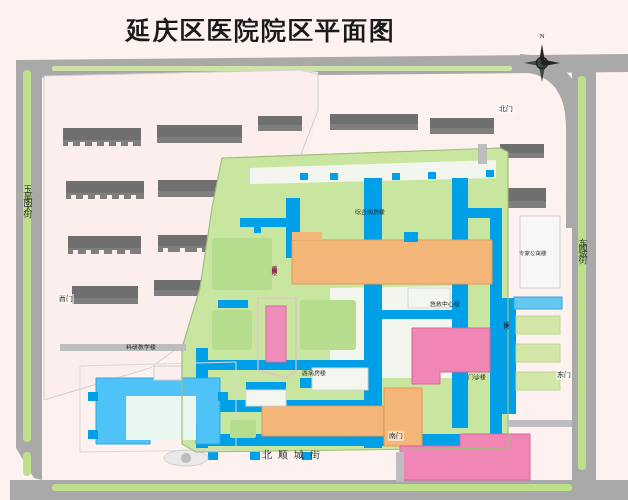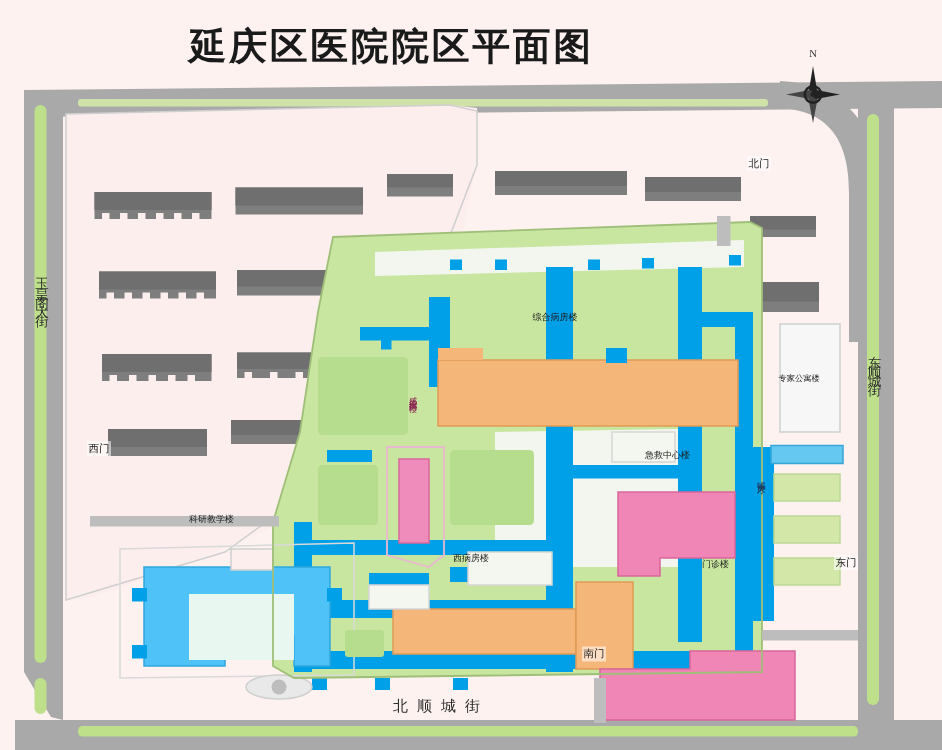--- a/index.html
+++ b/index.html
@@ -309,21 +309,21 @@
       <polygon points="5,31 21,28 25,31 21,34" fill="#444"></polygon>
       <polygon points="41,31 25,28 21,31 25,34" fill="#222"></polygon>
       <circle cx="23" cy="31" r="5.5" fill="none" stroke="#222" stroke-width="1.6"></circle>
       <circle cx="23" cy="31" r="1.6" fill="#222"></circle>
     </svg>
   </div>
 
   
   <div class="street-v" style="left:21px;top:130px;">玉皇阁大街</div>
   <div class="street-v" style="left:576px;top:182px;">东顺城街</div>
-  <div class="street-h" style="left:262px;top:416px;">北顺城街</div>
+  <div class="street-h" style="left:262px;top:400px;">北顺城街</div>
 
   
   <div class="gate" style="left:498px;top:56px;">北门</div>
   <div class="gate" style="left:58px;top:246px;">西门</div>
   <div class="gate" style="left:556px;top:322px;">东门</div>
   <div class="gate" style="left:388px;top:383px;">南门</div>
 
   
   <div class="lbl" style="left:355px;top:161px;">综合病房楼</div>
   <div class="lbl" style="left:430px;top:253px;">急救中心楼</div>

